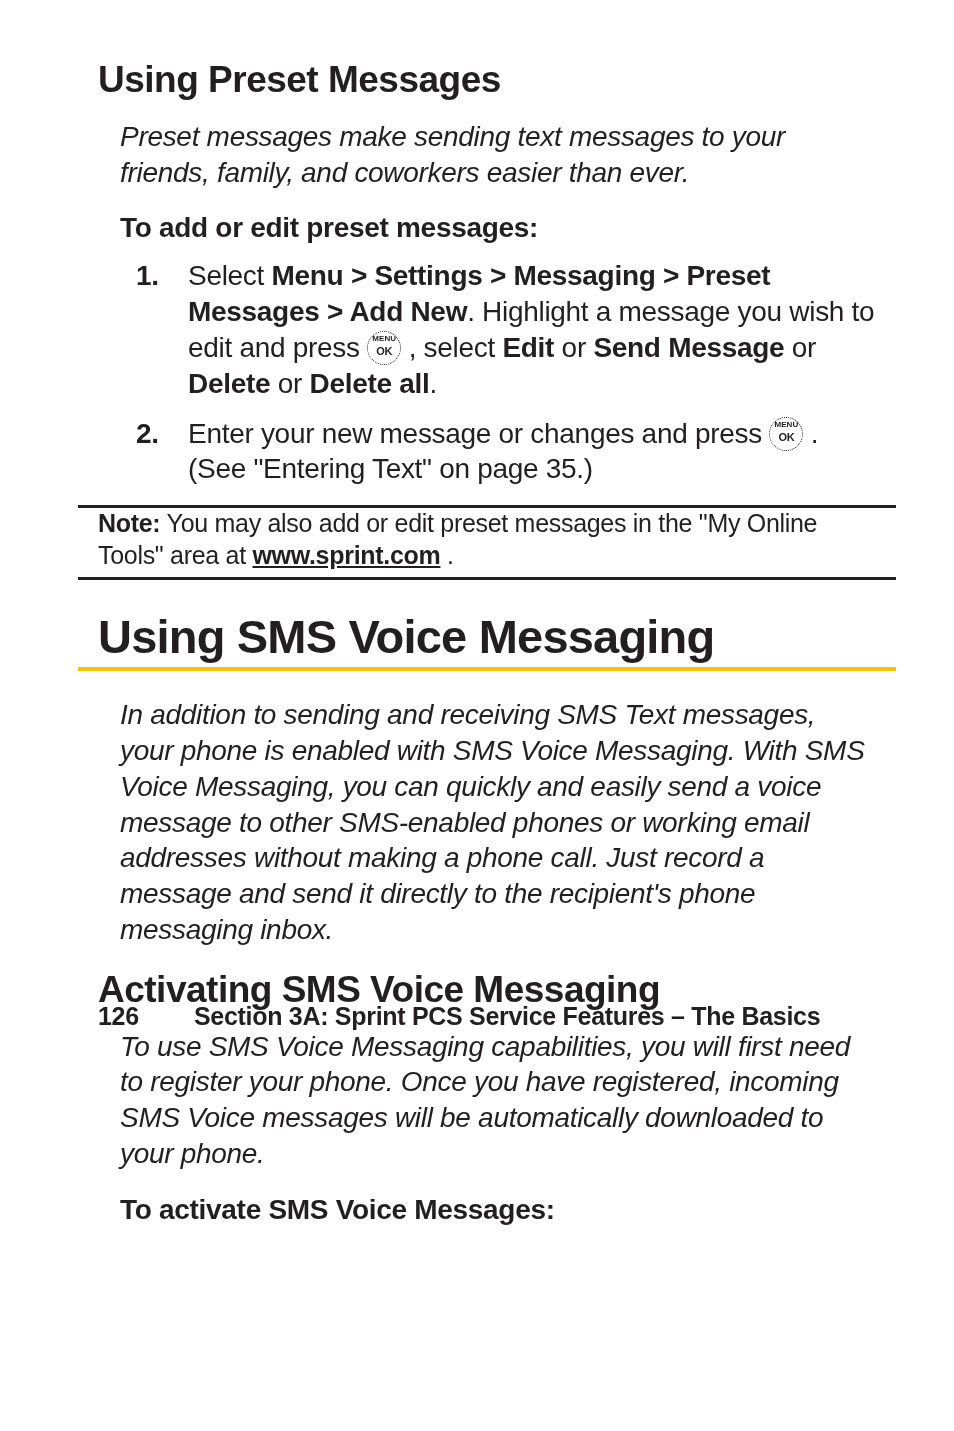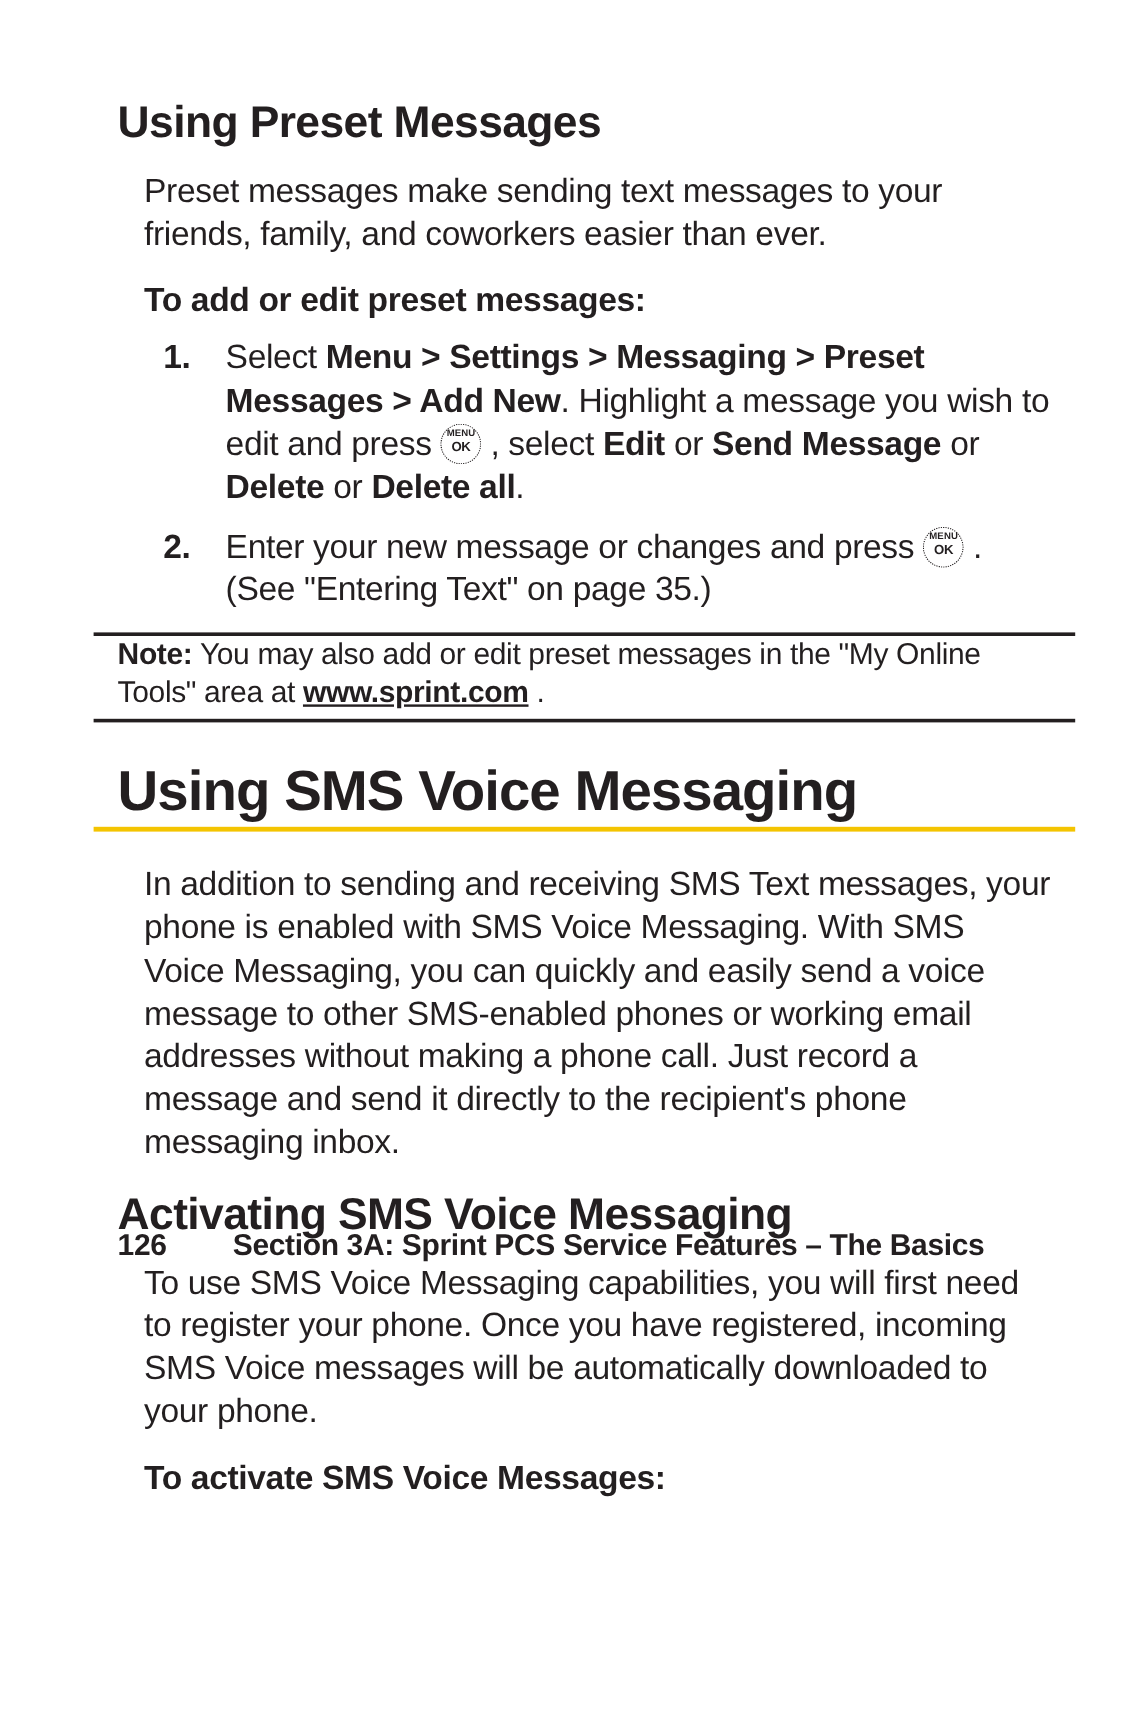--- a/index.html
+++ b/index.html
@@ -12,34 +12,34 @@
     font-family: "Myriad Pro", "Segoe UI", "Helvetica Neue", Arial, sans-serif;
     color: #231f20;
     -webkit-font-smoothing: antialiased;
   }
   .page {
     box-sizing: border-box;
     width: 954px;
     height: 1083px;
     padding: 60px 78px 50px 98px;
     position: relative;
-    margin-top: 22px;
   }
   .h2 {
     font-size: 37px;
     font-weight: 700;
     letter-spacing: -0.5px;
     margin: 0 0 18px 0;
     line-height: 1.1;
   }
   .body-text {
     font-size: 28px;
     line-height: 1.28;
     letter-spacing: -0.3px;
     margin: 0 0 22px 22px;
+    font-style: italic;
   }
   .lead {
     font-size: 28px;
     font-weight: 700;
     letter-spacing: -0.3px;
     margin: 0 0 14px 22px;
   }
   ol.steps {
     list-style: none;
     padding: 0;

